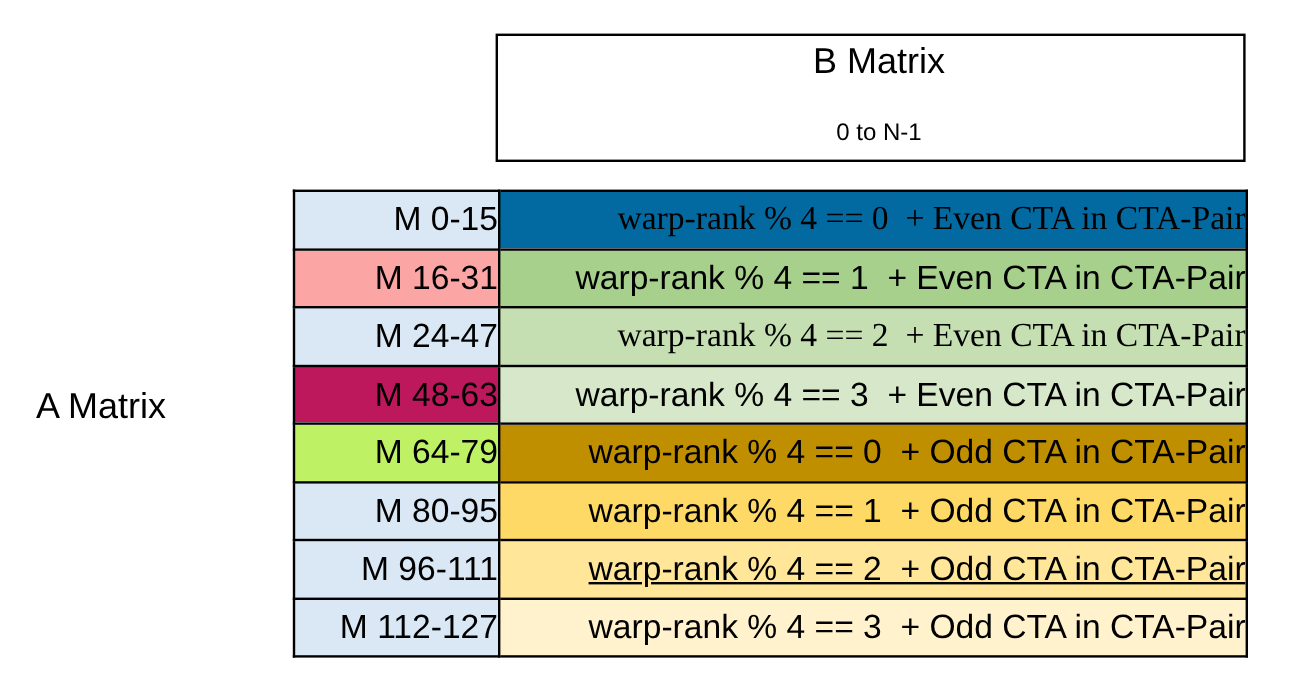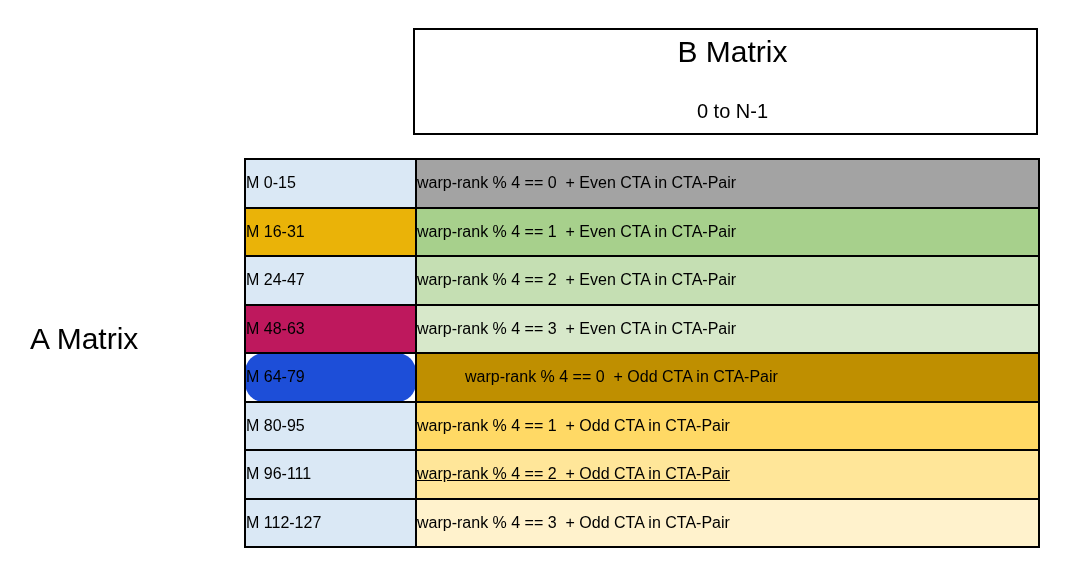--- a/index.html
+++ b/index.html
@@ -59,23 +59,23 @@
     position: absolute;
     left: 244px;
     top: 158px;
     width: 794px;
     height: 390px;
     border-collapse: collapse;
     table-layout: fixed;
   }
   .matrix-table td {
     border: 2px solid #000000;
-    text-align: left;
+    text-align: right;
     vertical-align: middle;
-    font-size: 16px;
+    font-size: 28px;
     white-space: pre;
     padding: 0;
     overflow: hidden;
   }
   .matrix-table col.m-col   { width: 171px; }
   .matrix-table col.map-col { width: 623px; }
 </style>
 </head>
 <body>
 
@@ -89,36 +89,36 @@
   <div class="a-matrix-label">A Matrix</div>
 
   <table class="matrix-table">
     <colgroup>
         <col class="m-col">
         <col class="map-col">
       </colgroup>
     <tbody>
       <tr>
         <td style="background-color: rgb(218, 232, 245);">M 0-15</td>
-        <td style="background-color: #a3a3a3;">warp-rank % 4 == 0  + Even CTA in CTA-Pair</td>
+        <td style="background-color: #0369a1; font-family: Liberation Serif, serif;">warp-rank % 4 == 0  + Even CTA in CTA-Pair</td>
       </tr>
       <tr>
-        <td style="background-color: #eab308;">M 16-31</td>
+        <td style="background-color: #fca5a5;">M 16-31</td>
         <td style="background-color: rgb(167, 208, 140);">warp-rank % 4 == 1  + Even CTA in CTA-Pair</td>
       </tr>
       <tr>
         <td style="background-color: rgb(218, 232, 245);">M 24-47</td>
-        <td style="background-color: rgb(197, 223, 179);">warp-rank % 4 == 2  + Even CTA in CTA-Pair</td>
+        <td style="background-color: rgb(197, 223, 179); font-family: Liberation Serif, serif;">warp-rank % 4 == 2  + Even CTA in CTA-Pair</td>
       </tr>
       <tr>
         <td style="background-color: #be185d;">M 48-63</td>
         <td style="background-color: rgb(215, 232, 202);">warp-rank % 4 == 3  + Even CTA in CTA-Pair</td>
       </tr>
       <tr>
-        <td style="background-color: #1d4ed8; border-radius: 19px;">M 64-79</td>
+        <td style="background-color: #bef264;">M 64-79</td>
         <td style="background-color: rgb(191, 143, 0); padding-left: 48px;">warp-rank % 4 == 0  + Odd CTA in CTA-Pair</td>
       </tr>
       <tr>
         <td style="background-color: rgb(218, 232, 245); margin-left: 40px;">M 80-95</td>
         <td style="background-color: rgb(255, 217, 101);">warp-rank % 4 == 1  + Odd CTA in CTA-Pair</td>
       </tr>
       <tr>
         <td style="background-color: rgb(218, 232, 245); margin-top: 25px;">M 96-111</td>
         <td style="background-color: rgb(255, 230, 153); text-decoration: underline;">warp-rank % 4 == 2  + Odd CTA in CTA-Pair</td>
       </tr>

